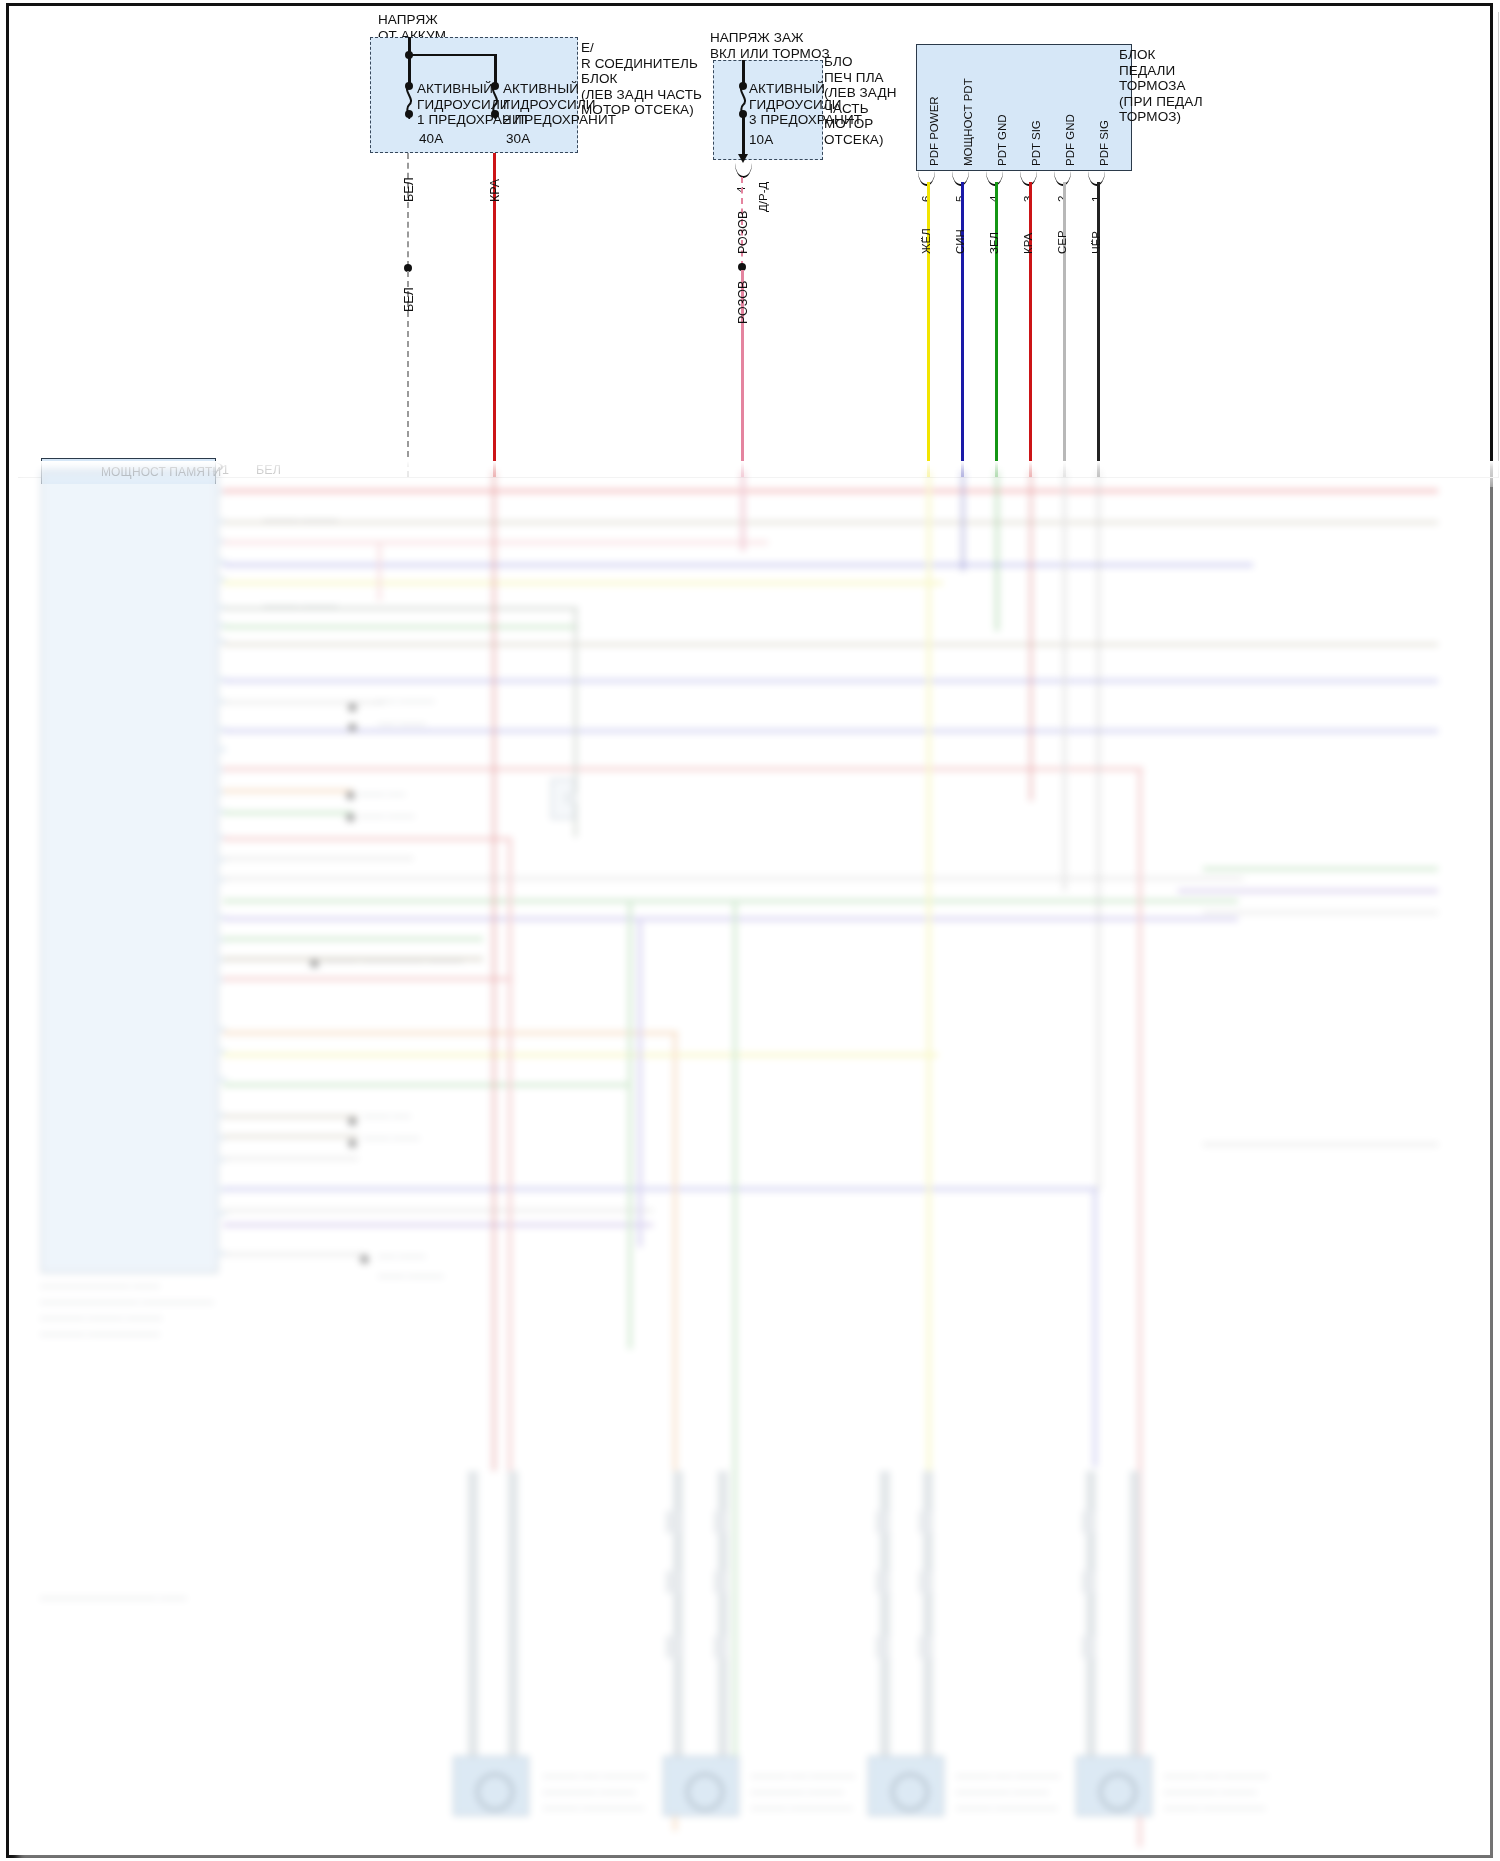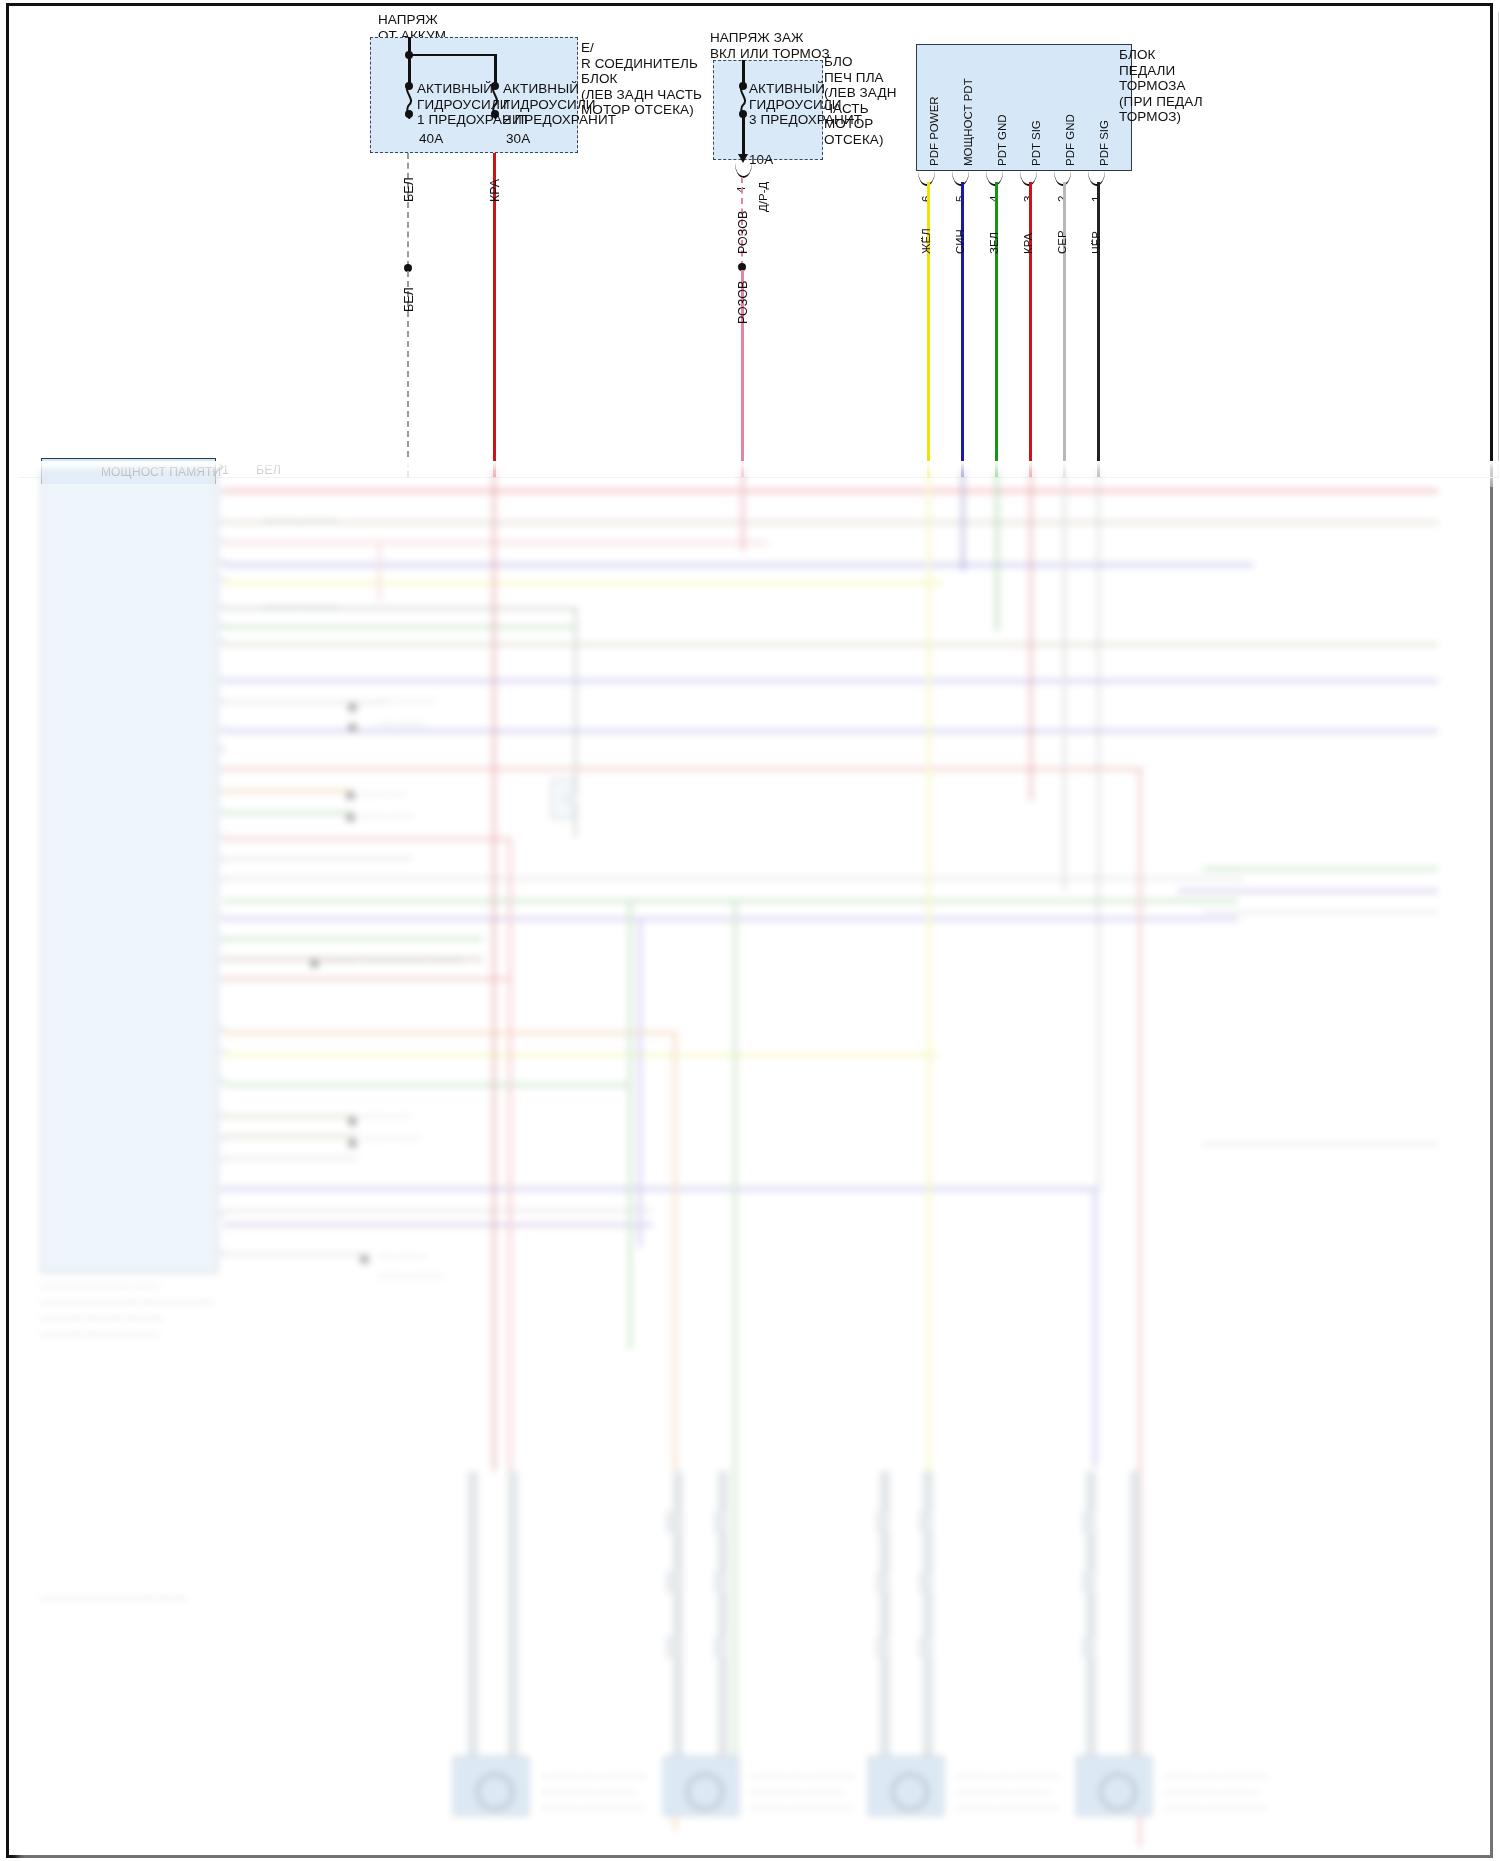--- a/index.html
+++ b/index.html
@@ -112,21 +112,21 @@
     <svg class="fuse" style="left:727px;top:79px;" viewBox="0 0 14 34">
       <path d="M7 0 C 0 6, 14 14, 7 20 C 2 25, 9 30, 7 34" fill="none" stroke="#111" stroke-width="2"></path>
     </svg>
     <div class="dot" style="left:730px;top:104px;"></div>
     <div class="wire" style="left:733px;top:108px;height:42px;"></div>
     <div class="arrow-dn" style="left:729px;top:148px;"></div>
 
     <div class="lbl" style="left:740px;top:75px;">АКТИВНЫЙ
 ГИДРОУСИЛИ
 3 ПРЕДОХРАНИТ</div>
-    <div class="lbl" style="left:740px;top:126px;margin-top:20px;">10А</div>
+    <div class="lbl" style="left:740px;top:126px;">10А</div>
     <div class="lbl" style="left:815px;top:48px;">БЛО
 ПЕЧ ПЛА
 (ЛЕВ ЗАДН
 ЧАСТЬ
 МОТОР
 ОТСЕКА)</div>
 
     <div class="pinb" style="left:726px;top:157px;"></div>
     <div class="vlabel sm" style="left:726px;top:187px;">4</div>
     <div class="vlabel sm" style="left:748px;top:206px;">Д/Р-Д</div>

